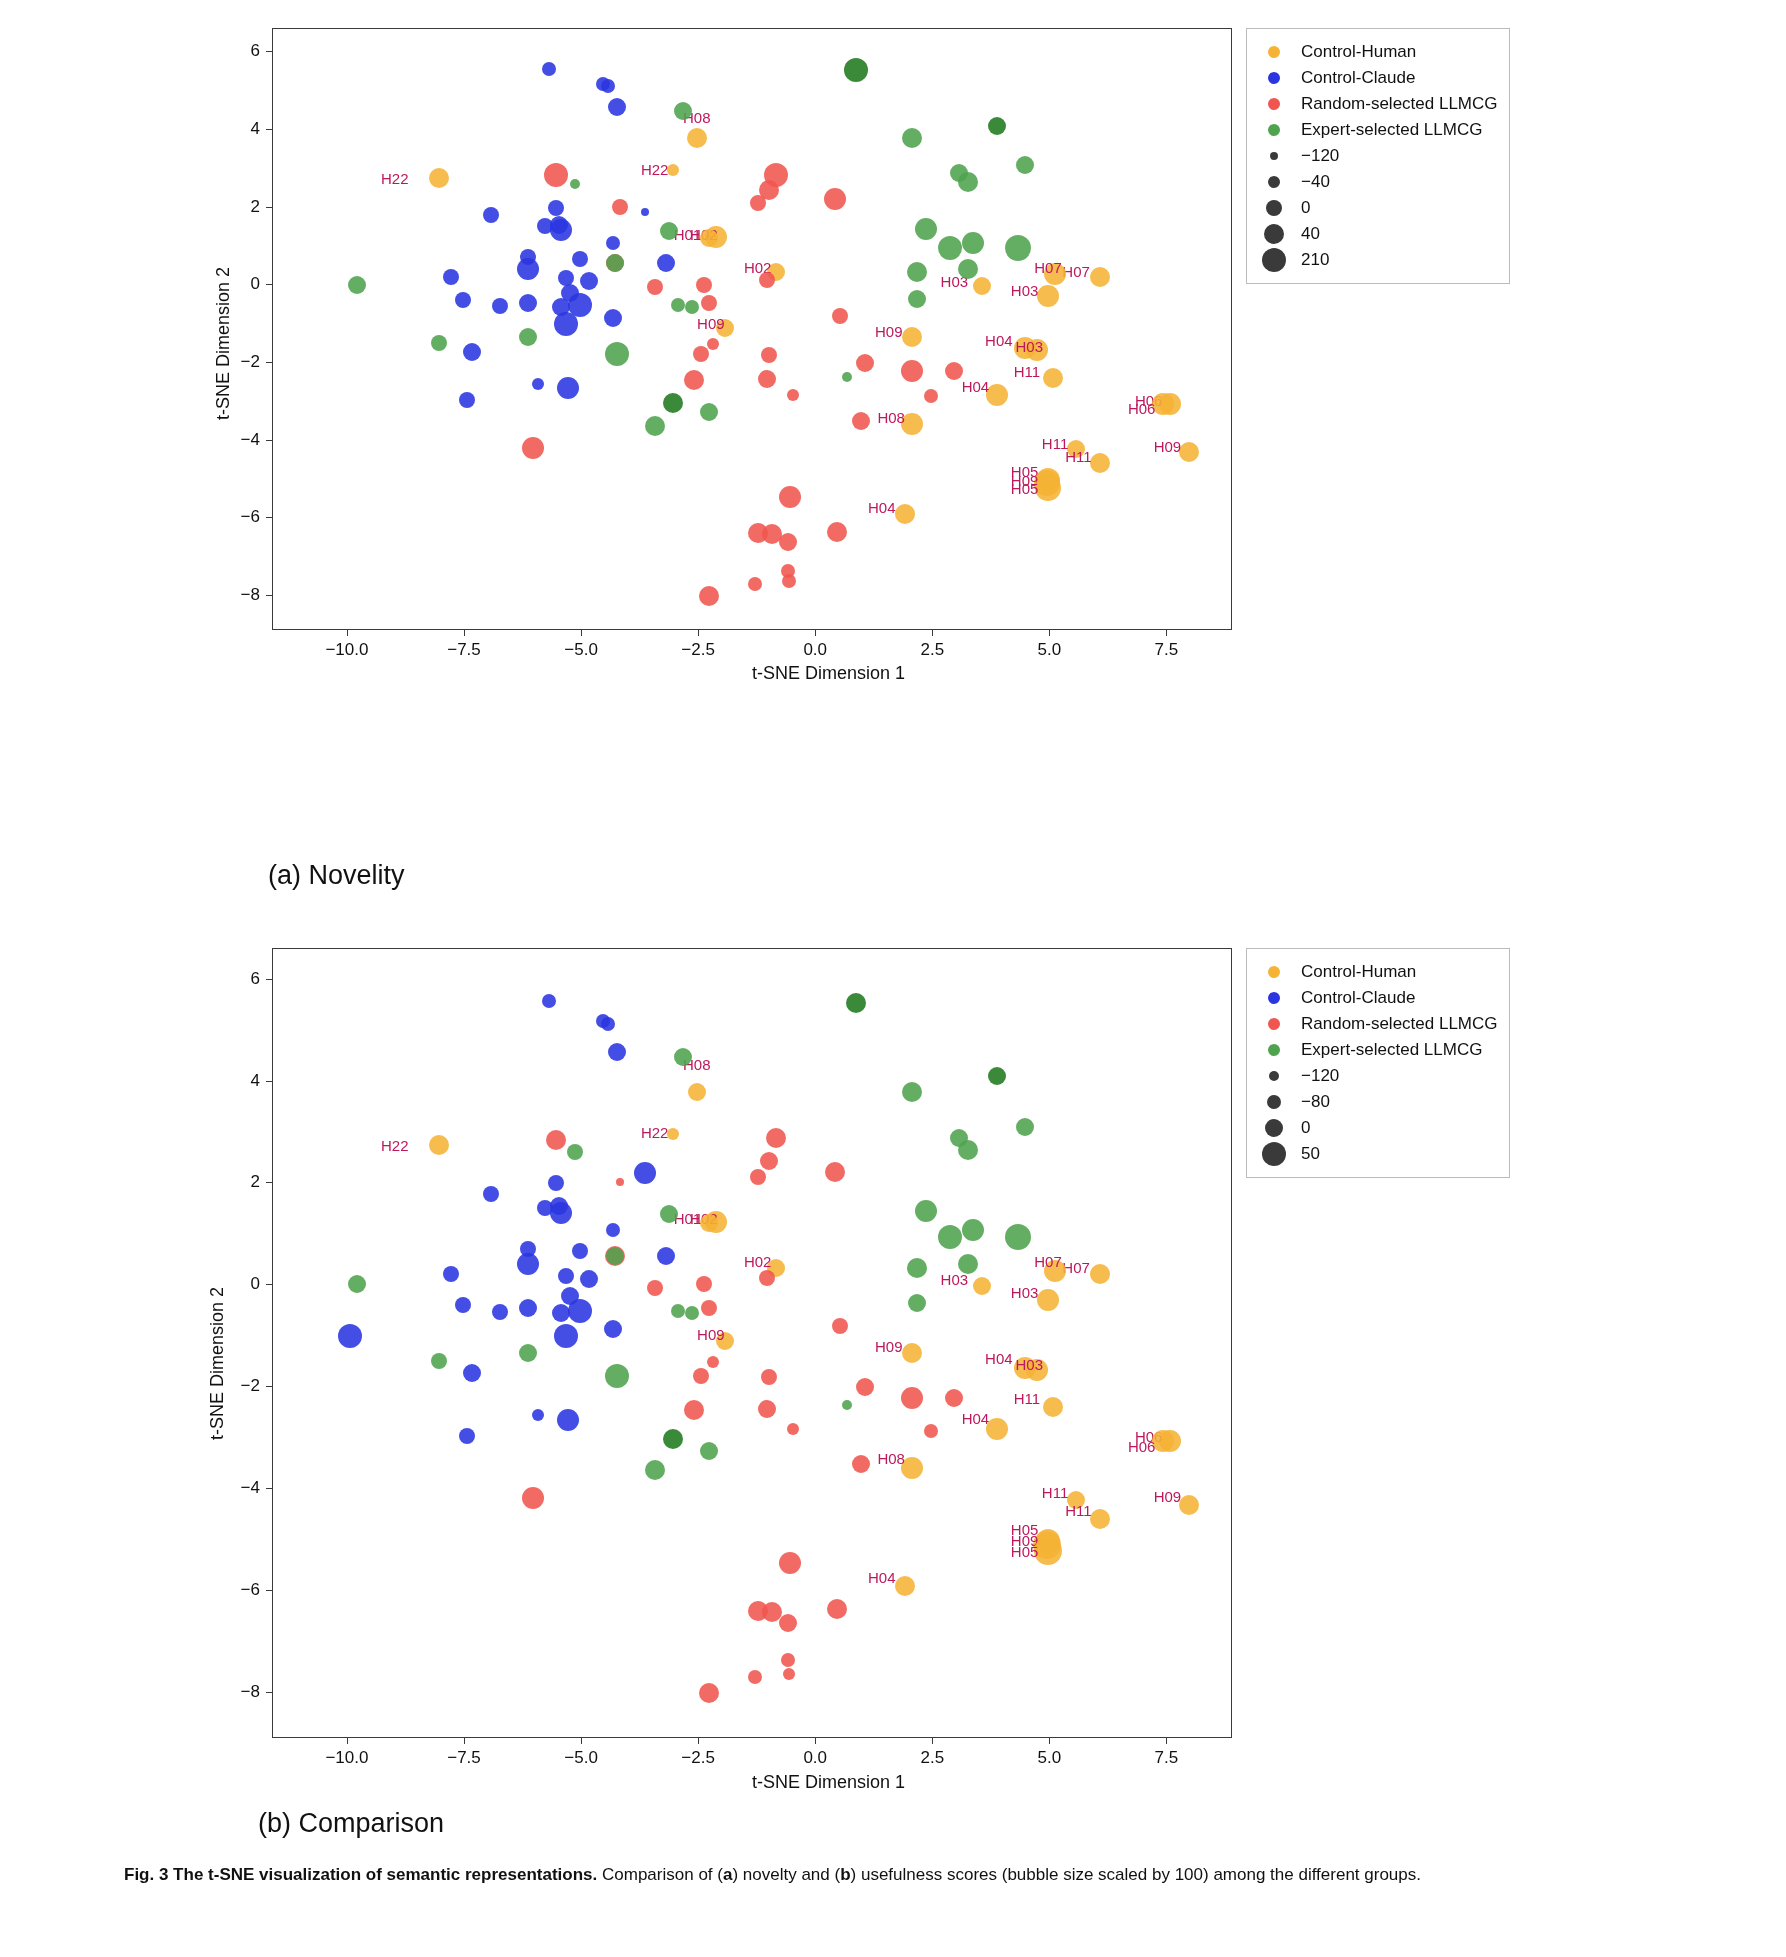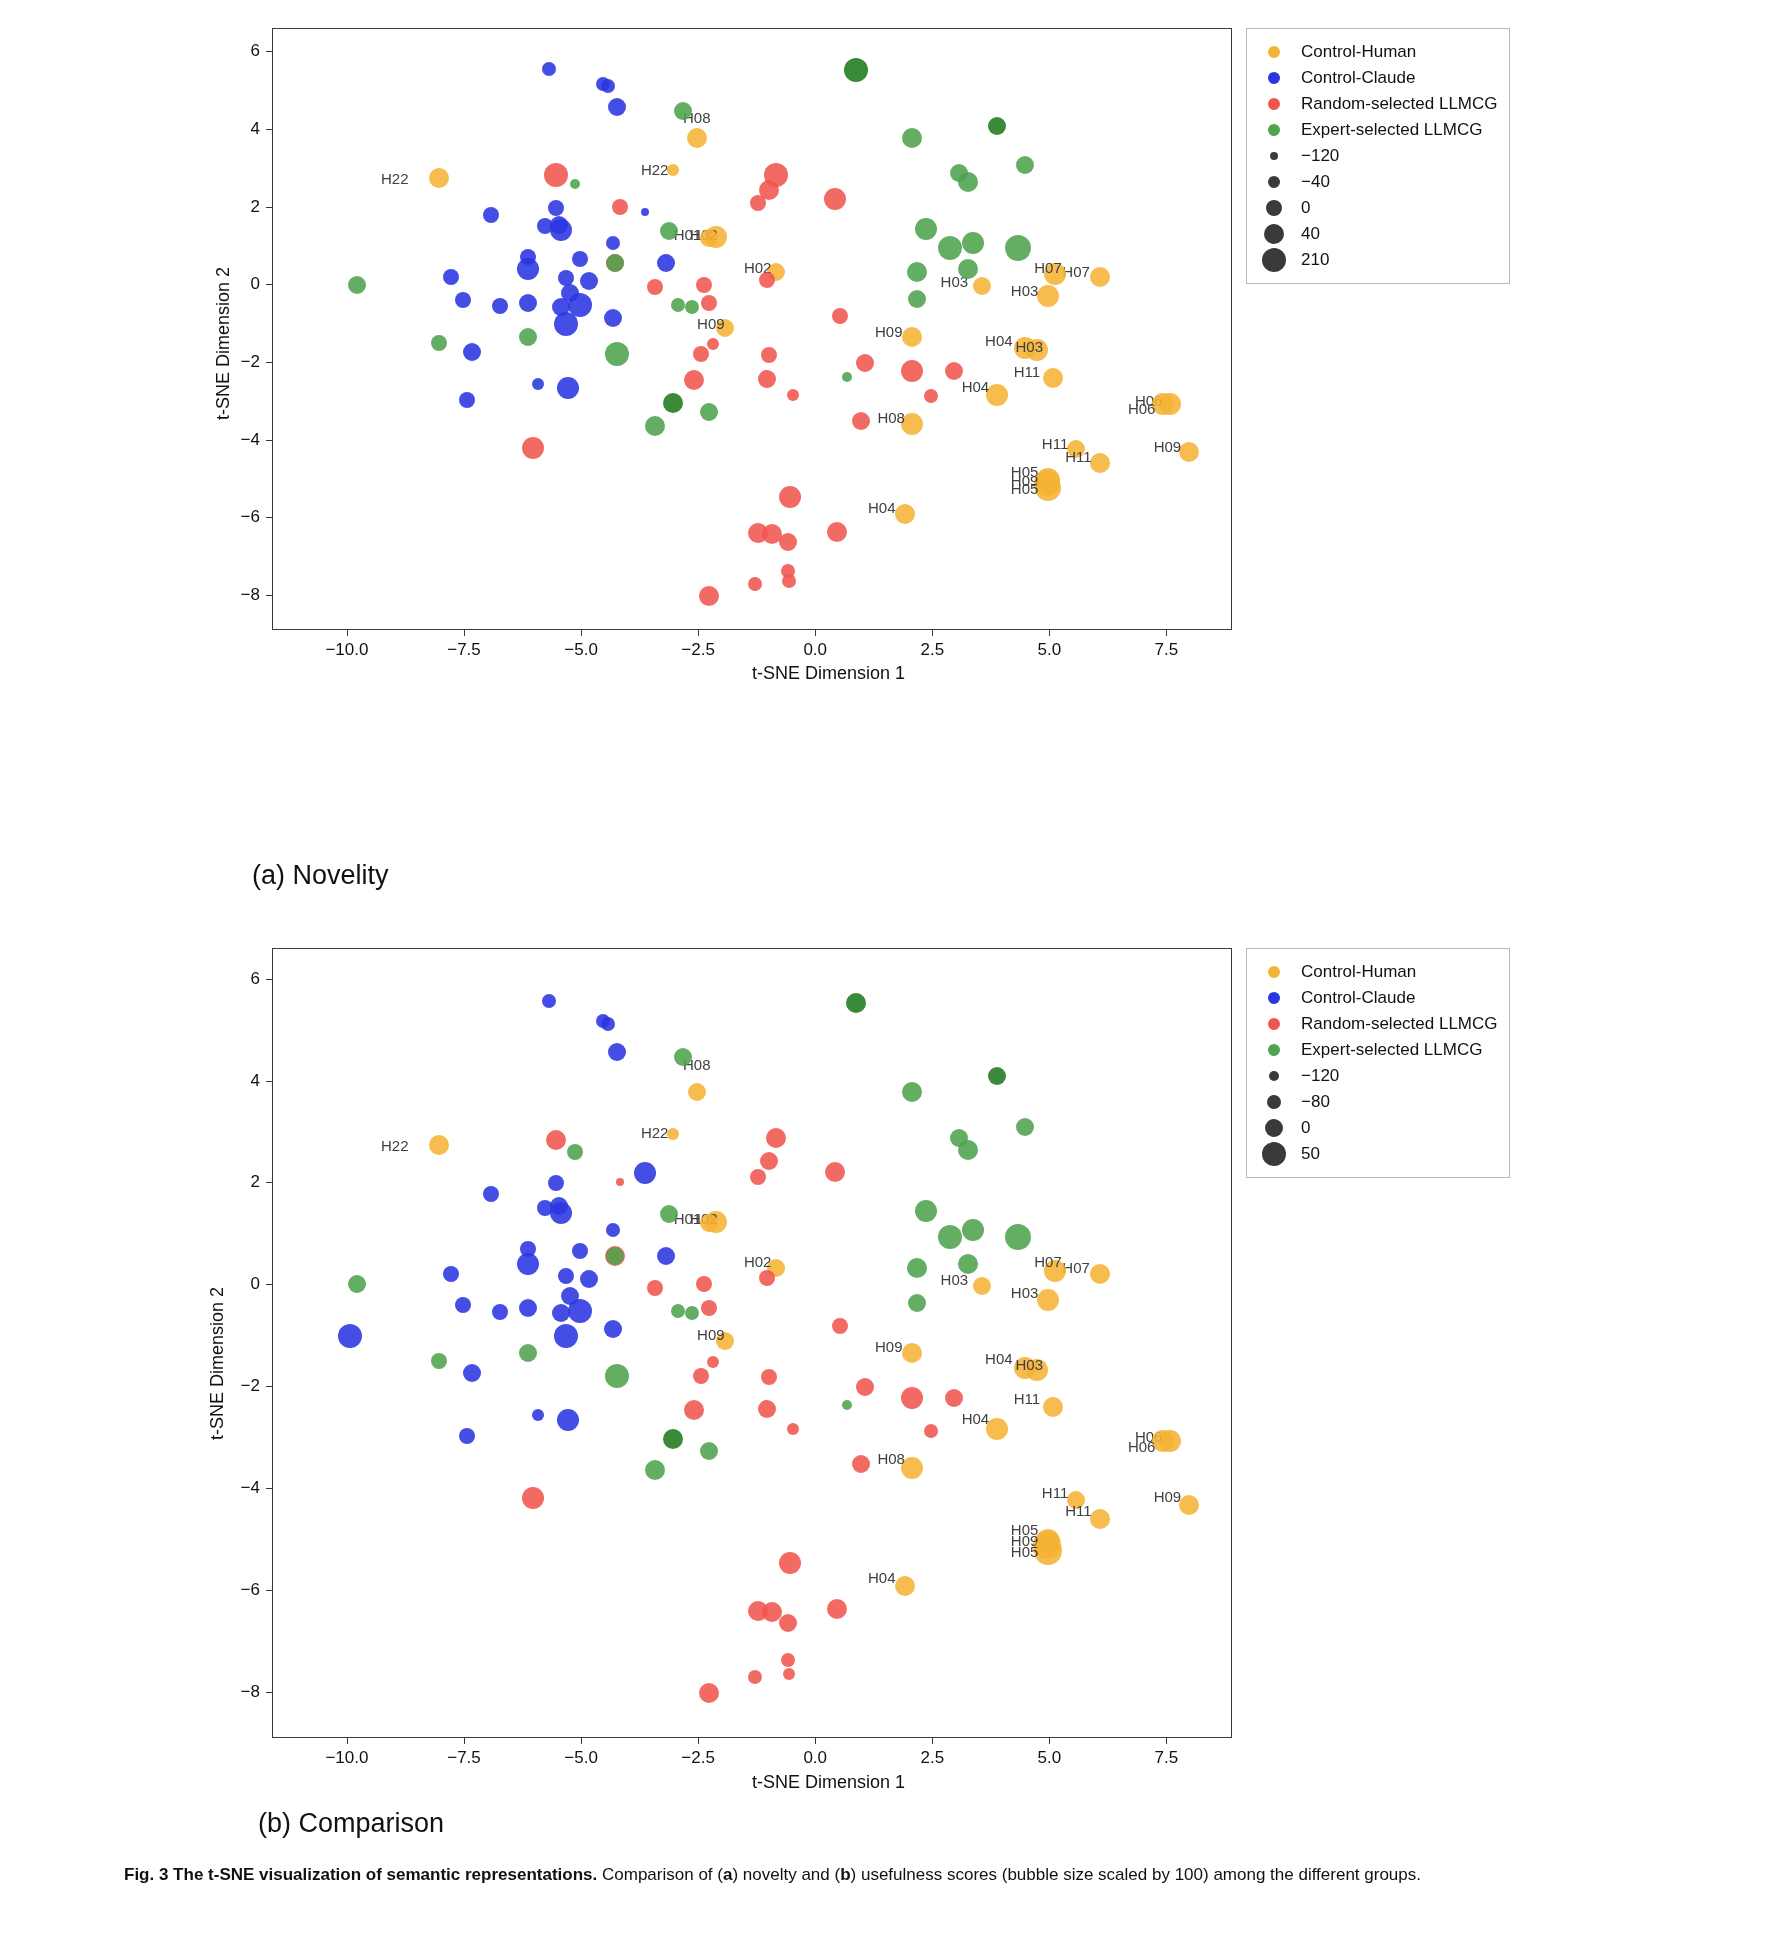--- a/index.html
+++ b/index.html
@@ -6,21 +6,21 @@
   body{width:1786px;height:1957px;font-family:"Liberation Sans",sans-serif;color:#111;}
   .page{position:relative;width:1786px;height:1957px;}
 
   .panel{position:relative;}
 
   
   .plot-frame{position:absolute;border:1px solid #3a3a3a;background:#fff;box-sizing:border-box;}
   .plot-area{position:absolute;left:0;top:0;right:0;bottom:0;overflow:visible;}
 
   .pt{position:absolute;border-radius:50%;transform:translate(-50%,-50%);}
-  .lbl{position:absolute;transform:translate(-50%,-50%);font-size:15px;color:#404040;white-space:nowrap;}
+  .lbl{position:absolute;transform:translate(-50%,-50%);font-size:15px;color:#be185d;white-space:nowrap;}
 
   .tick{position:absolute;font-size:17px;color:#111;white-space:nowrap;}
   .tick-x{transform:translate(-50%,0);}
   .tick-y{transform:translate(-100%,-50%);text-align:right;}
   .tickmark{position:absolute;background:#3a3a3a;}
 
   .axis-title{position:absolute;font-size:18px;color:#111;white-space:nowrap;}
   .axis-title-y{transform-origin:0 0;transform:rotate(-90deg);}
 
   .legend{position:absolute;border:1px solid #bbb;background:#fff;box-sizing:border-box;padding:10px 14px;}
@@ -272,21 +272,21 @@
           </span>
           <span class="legend-text" style="margin-left: 14px;">40</span>
         </div>
         <div class="legend-row">
           <span class="legend-dot-wrap">
             <span class="legend-dot" style="width: 24px; height: 24px; background: rgb(58, 58, 58); margin: 0px;"></span>
           </span>
           <span class="legend-text" style="margin-left: 14px;">210</span>
         </div>
       </div>
-    <div class="subcap" style="left:252px;top:860px;">(a) Novelity</div>
+    <div class="subcap" style="left:268px;top:860px;">(a) Novelity</div>
   </div>
 
   <div class="panel">
     <div class="plot-frame" id="frameB" style="left:272px;top:948px;width:960px;height:790px;">
       <div class="plot-area" id="areaB">
           <div class="pt" style="left: 166.244px; top: 195.716px; width: 20px; height: 20px; background: rgb(245, 179, 53); opacity: 0.88;"></div>
           <div class="lbl" style="left: 121.756px; top: 195.716px;">H22</div>
           <div class="pt" style="left: 423.805px; top: 142.71px; width: 18px; height: 18px; background: rgb(245, 179, 53); opacity: 0.88;"></div>
           <div class="lbl" style="left: 423.805px; top: 115.187px;">H08</div>
           <div class="pt" style="left: 400.39px; top: 184.503px; width: 12px; height: 12px; background: rgb(245, 179, 53); opacity: 0.88;"></div>

